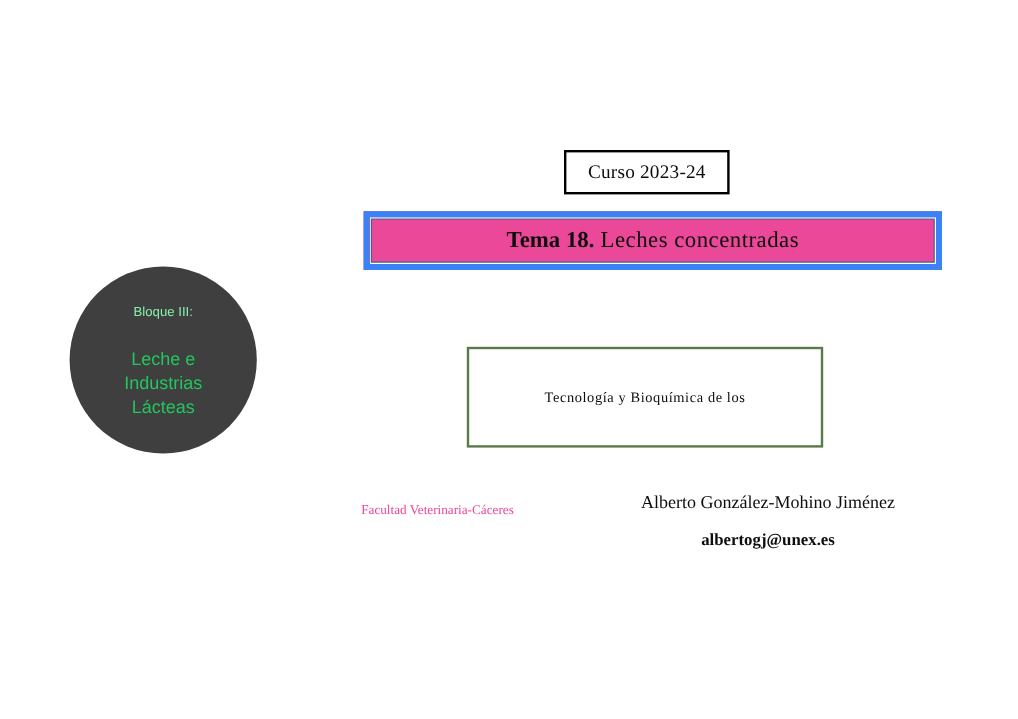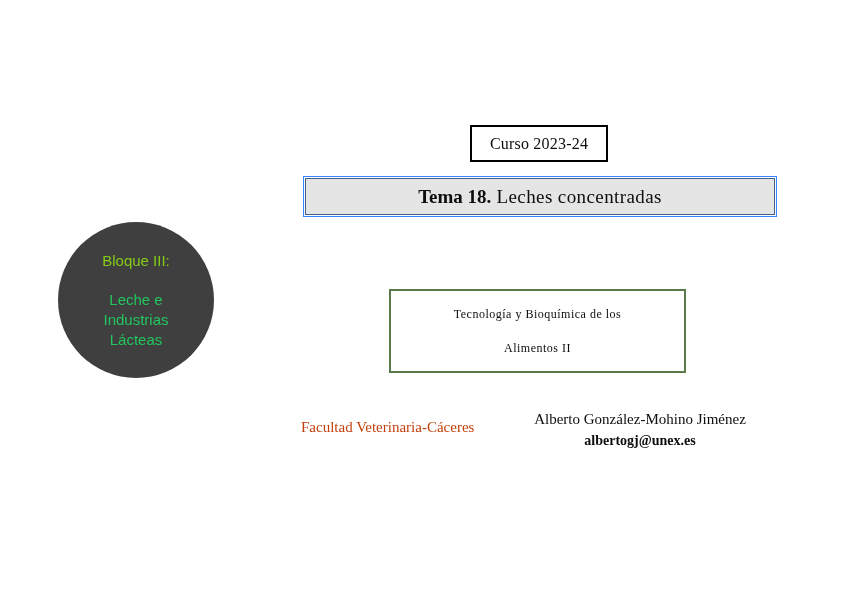--- a/index.html
+++ b/index.html
@@ -46,22 +46,22 @@
     white-space: nowrap;
   }
 
   
   .title-box {
     position: absolute;
     left: 303px;
     top: 176px;
     width: 472px;
     height: 39px;
-    background: #e5e5e5;
-    border: 1px solid #3b82f6;
+    background: #ec4899;
+    border: 5px solid #3b82f6;
     box-shadow: inset 0 0 0 1px #ffffff, inset 0 0 0 2px #41608f;
     display: flex;
     align-items: center;
     justify-content: center;
   }
   .title-box .line {
     font-family: "Liberation Serif", serif;
     font-size: 19px;
     color: #0d0d0d;
     white-space: nowrap;
@@ -84,23 +84,23 @@
     border-radius: 50%;
     background: #3f3f3f;
     display: flex;
     flex-direction: column;
     align-items: center;
     justify-content: center;
     text-align: center;
   }
   .block-circle .b-head {
     font-family: "Liberation Sans", sans-serif;
-    font-size: 15px;
+    font-size: 11px;
     font-weight: normal;
-    color: #84cc16;
+    color: #86efac;
     line-height: 19px;
     margin-bottom: 20px;
     white-space: nowrap;
   }
   .block-circle .b-sub {
     font-family: "Liberation Sans", sans-serif;
     font-size: 15px;
     color: #22c55e;
     line-height: 20px;
     white-space: pre-line;
@@ -128,22 +128,22 @@
     line-height: 34px;
     white-space: nowrap;
   }
 
   
   .faculty {
     position: absolute;
     left: 301px;
     top: 419px;
     font-family: "Liberation Serif", serif;
-    font-size: 15px;
-    color: #c2410c;
+    font-size: 11px;
+    color: #ec4899;
     white-space: nowrap;
   }
   .author-block {
     position: absolute;
     left: 525px;
     top: 409px;
     width: 230px;
     text-align: center;
   }
   .author-block .a-name {
@@ -152,21 +152,21 @@
     color: #0d0d0d;
     line-height: 20px;
     white-space: nowrap;
   }
   .author-block .a-mail {
     font-family: "Liberation Serif", serif;
     font-size: 14px;
     font-weight: bold;
     color: #0d0d0d;
     line-height: 20px;
-    margin-top: 2px;
+    margin-top: 12px;
     white-space: nowrap;
   }
 </style>
 </head>
 <body>
 
 <div id="slide">
 
   <div class="course-box">
     <span class="txt">Curso 2023-24</span>
@@ -178,21 +178,20 @@
 
   <div class="block-circle">
     <div class="b-head">Bloque III:</div>
     <div class="b-sub">Leche e
 Industrias
 Lácteas</div>
   </div>
 
   <div class="subject-box">
     <div class="s-line">Tecnología y Bioquímica de los</div>
-    <div class="s-line">Alimentos II</div>
   </div>
 
   <div class="faculty">Facultad Veterinaria-Cáceres</div>
 
   <div class="author-block">
     <div class="a-name">Alberto González-Mohino Jiménez</div>
     <div class="a-mail">albertogj@unex.es</div>
   </div>
 
 </div>

